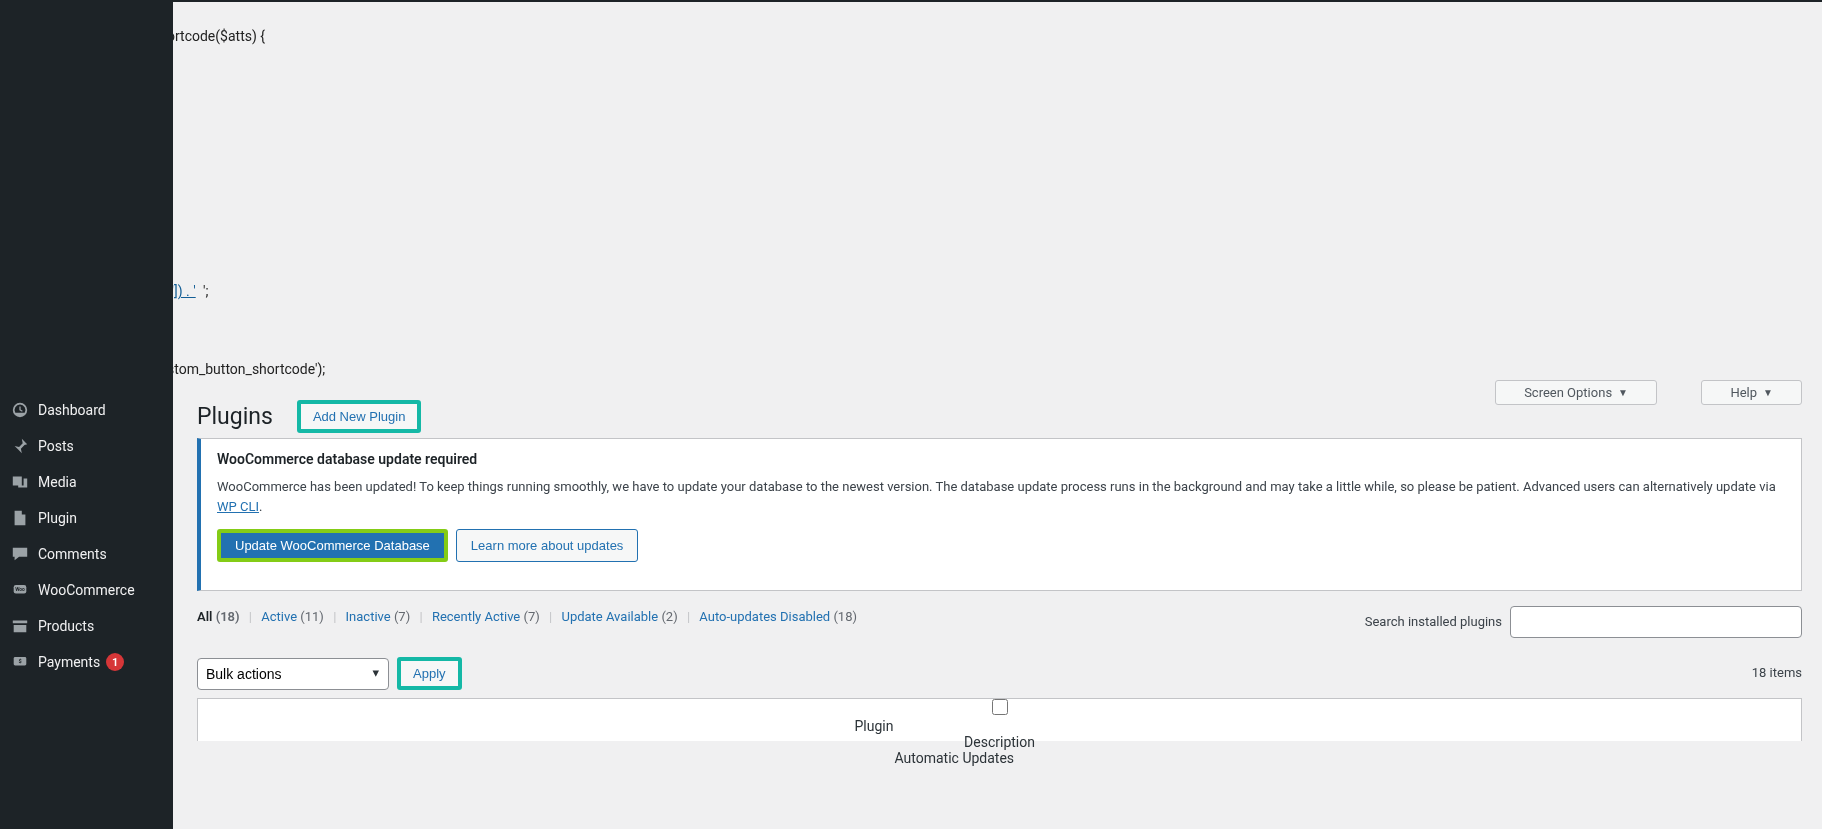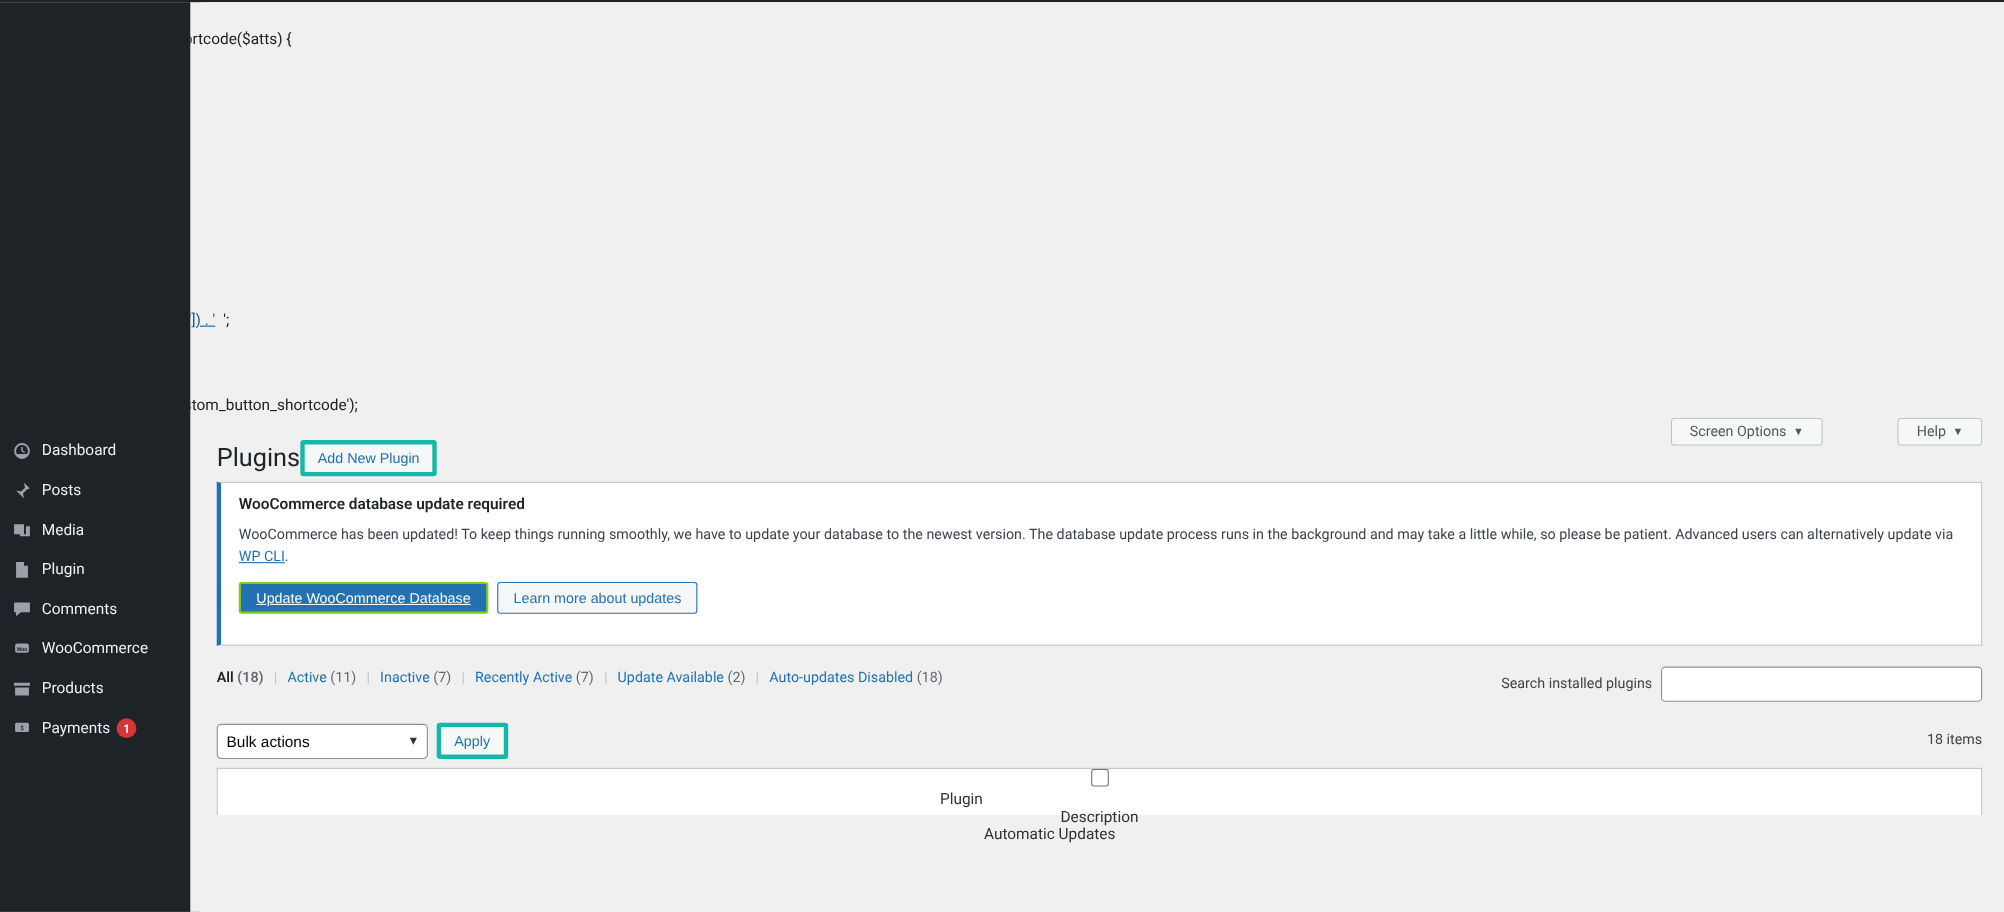--- a/index.html
+++ b/index.html
@@ -58,37 +58,37 @@
     white-space: nowrap;
   }
   #leak1 { top:26px;  left:-6px; }
   #leak3 { top:281px; left:-6px; color:#135e96; text-decoration:underline; }
   #leak3b{ top:281px; left:30px; color:#222; }
   #leak4 { top:359px; left:-6px; }
   
   .screen-tab {
     position:absolute; top:378px;
     background:#f6f7f7; border:1px solid #c3c4c7; border-radius:3px;
-    padding:4px 16px; font-size:13px; color:#50575e; cursor:pointer;
+    padding:4px 28px; font-size:13px; color:#50575e; cursor:pointer;
     display:flex; align-items:center; gap:6px;
   }
   .screen-tab .tri { font-size:10px; }
   #screen-options { right:165px; }
   #help-tab { right:0; margin-right:20px; }
   
-  #plugin-row { position:absolute; top:398px; left:24px; display:flex; align-items:center; gap:0;}
+  #plugin-row { position:absolute; top:398px; left:24px; display:flex; align-items:center; gap:24px;}
   #plugins-title { font-size:23px; font-weight:400; color:#1d2327; }
   .link-btn { border:4px solid #14b8a6; color:#2271b1; background:#f6f7f7; padding:5px 12px; border-radius:3px; font-size:13px; cursor:pointer; }
   
   #notice { position:absolute; top:436px; left:24px; right:20px; background:#fff; border:1px solid #c3c4c7; border-left:4px solid #2271b1; padding:12px 16px 28px 16px; }
   #notice h2 { font-size:14px; font-weight:600; color:#1d2327; margin-bottom:10px;}
   #notice p { font-size:13px; line-height:1.55; color:#3c434a; }
   #notice a.inline-link { color:#2271b1; text-decoration:underline; }
   #notice .actions { margin-top:12px; display:flex; gap:8px; }
-  .btn-primary { background:#2271b1; border:2px solid #84cc16; color:#fff; padding:5px 14px; border-radius:3px; font-size:13px; cursor:pointer;text-decoration:underline; }
+  .btn-primary { background:#2271b1; border:4px solid #84cc16; color:#fff; padding:5px 14px; border-radius:3px; font-size:13px; cursor:pointer; }
   .btn-secondary { background:#f6f7f7; border:1px solid #2271b1; color:#2271b1; padding:5px 14px; border-radius:3px; font-size:13px; cursor:pointer; }
   
   #filters { position:absolute; top:607px; left:24px; font-size:13px; color:#646970; }
   #filters strong { color:#1d2327; font-weight:600;}
   #filters a { color:#2271b1; text-decoration:none; }
   #filters .count { color:#646970; }
   #filters .sep { margin:0 6px; color:#c3c4c7;}
   
   #search-label { position:absolute; top:612px; right:320px; font-size:13px; color:#3c434a;}
   #search-input { position:absolute; top:604px; right:20px; width:292px; height:32px; border:1px solid #8c8f94; border-radius:4px; padding:0 8px; background:#fff; font-size:14px;}

